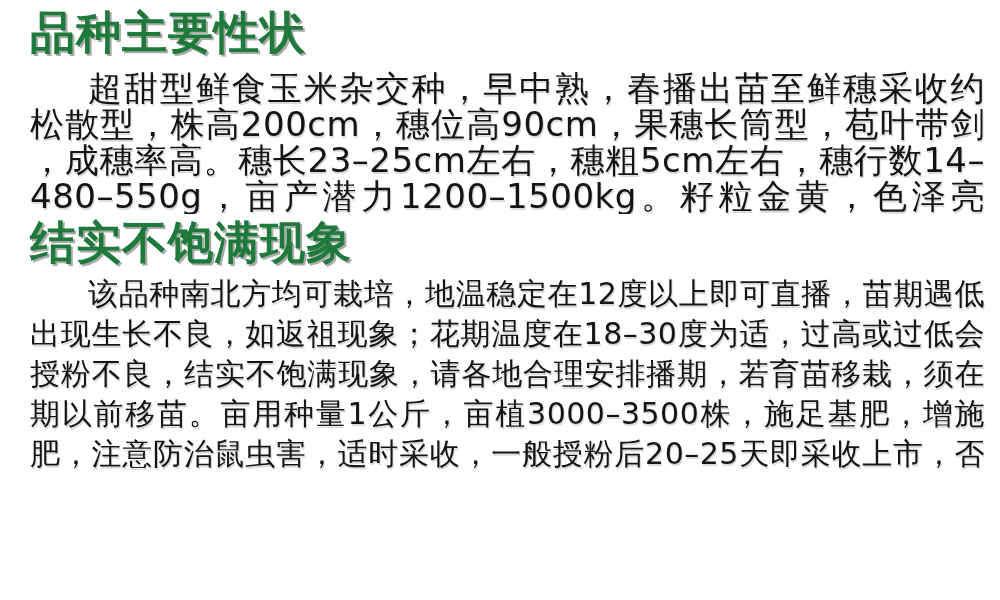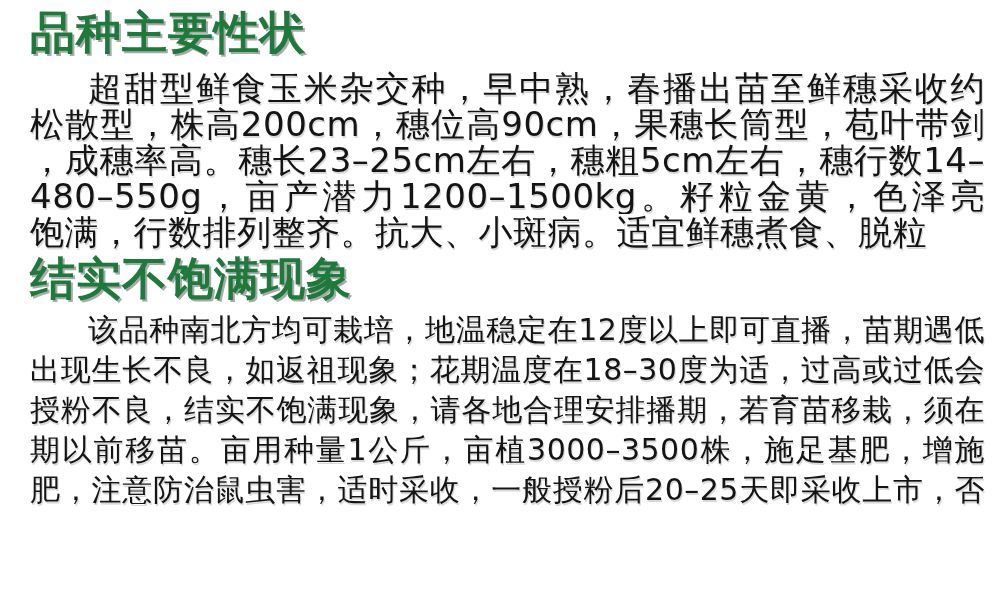--- a/index.html
+++ b/index.html
@@ -55,21 +55,20 @@
 
 <div class="page">
 
   <h1 class="section-heading">品种主要性状</h1>
 
   <div class="para p1">
     <div class="line just indent">超甜型鲜食玉米杂交种，早中熟，春播出苗至鲜穗采收约85天，植株</div>
     <div class="line just">松散型，株高200cm，穗位高90cm，果穗长筒型，苞叶带剑叶，穗型美观</div>
     <div class="line just">，成穗率高。穗长23–25cm左右，穗粗5cm左右，穗行数14–16行，鲜穗重</div>
     <div class="line just">480–550g，亩产潜力1200–1500kg。籽粒金黄，色泽亮丽，结实紧密，籽粒</div>
-    <div class="line">饱满，行数排列整齐。抗大、小斑病。适宜鲜穗煮食、脱粒</div>
   </div>
 
   <h1 class="section-heading h2">结实不饱满现象</h1>
 
   <div class="para p2">
     <div class="line just indent">该品种南北方均可栽培，地温稳定在12度以上即可直播，苗期遇低温易</div>
     <div class="line just">出现生长不良，如返祖现象；花期温度在18–30度为适，过高或过低会出现</div>
     <div class="line just">授粉不良，结实不饱满现象，请各地合理安排播期，若育苗移栽，须在三叶</div>
     <div class="line just">期以前移苗。亩用种量1公斤，亩植3000–3500株，施足基肥，增施磷、钾</div>
     <div class="line just">肥，注意防治鼠虫害，适时采收，一般授粉后20–25天即采收上市，否则影</div>

